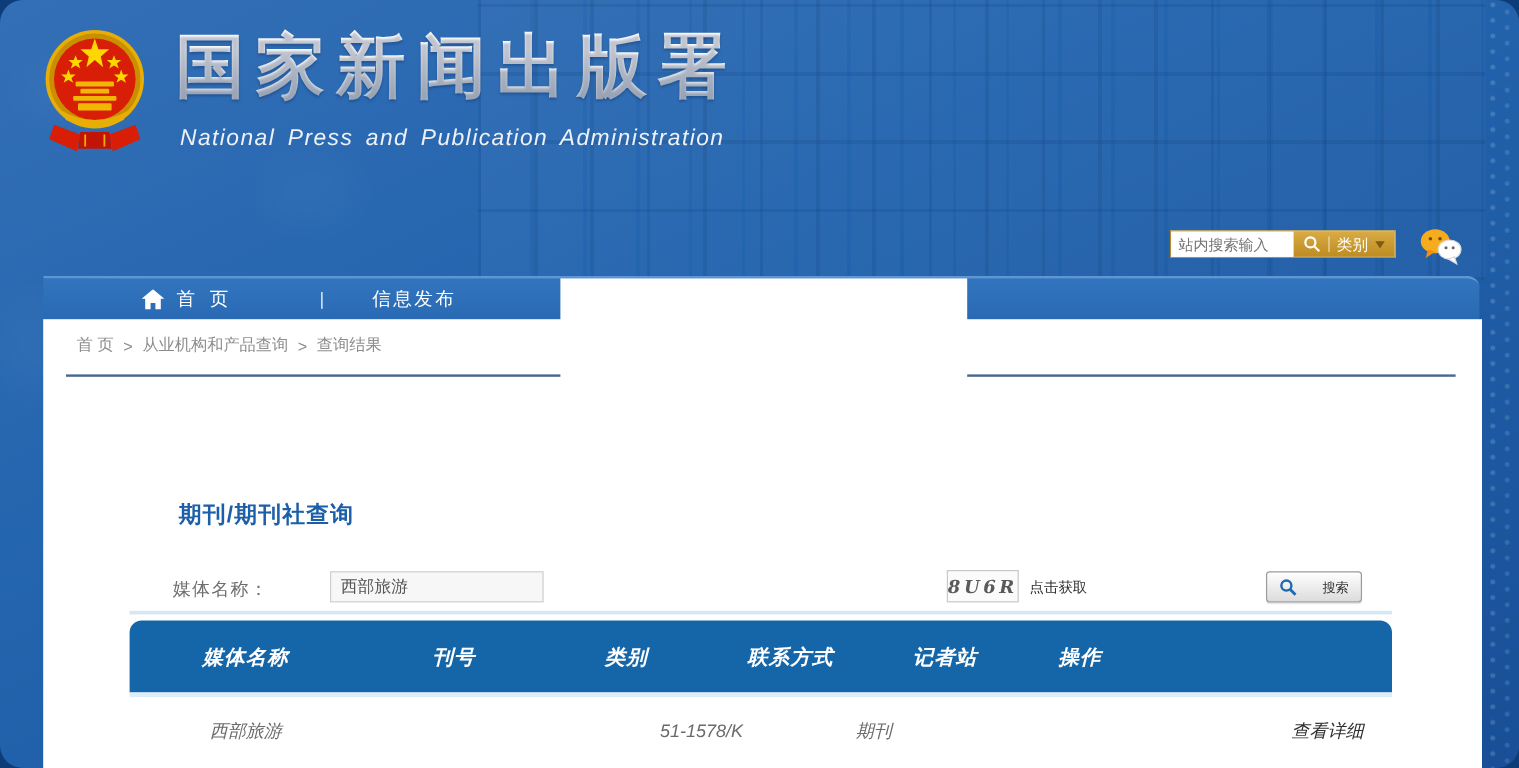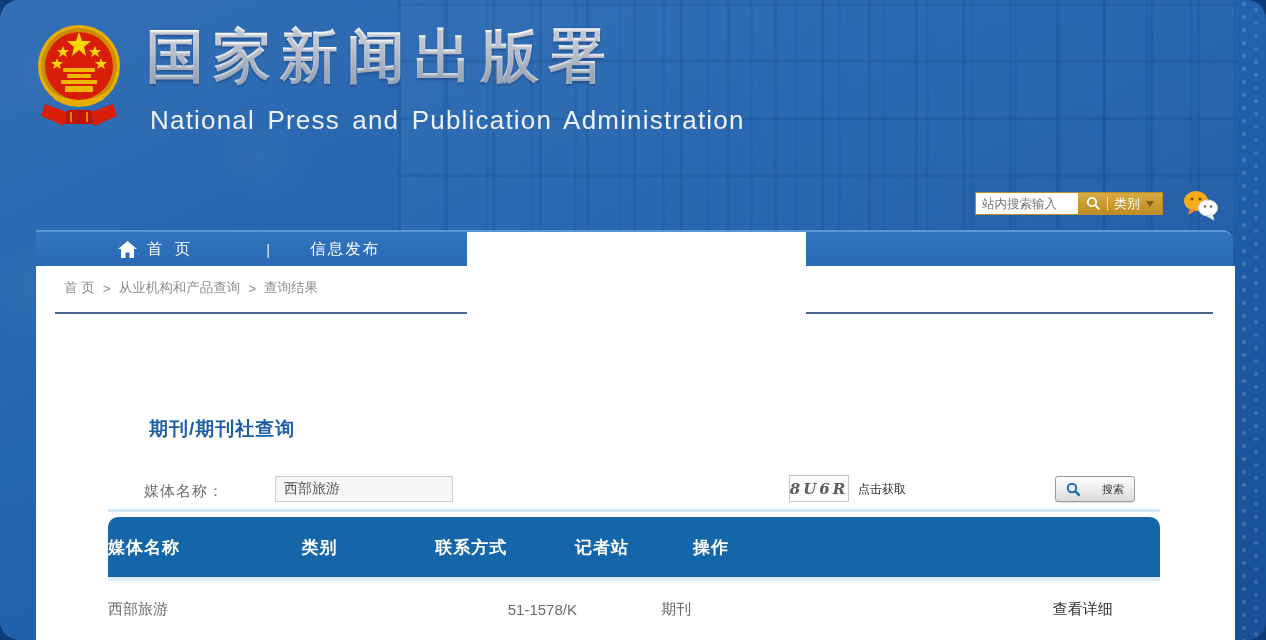--- a/index.html
+++ b/index.html
@@ -36,22 +36,22 @@
   
   .emblem { position:absolute; left:37px; top:20px; width:84px; height:110px; }
   .site-title {
     position:absolute; left:146px; top:24px; font-size:58px; font-weight:700;
     letter-spacing:9px; line-height:1.1;
     background:linear-gradient(180deg,#ffffff 30%,#cdd5de 85%);
     -webkit-background-clip:text; background-clip:text; color:transparent;
     text-shadow:0 2px 2px rgba(0,20,60,.25);
   }
   .site-subtitle {
-    position:absolute; left:150px; top:105px; font-size:26px; color:#eef2f7;
-    letter-spacing:1.2px; word-spacing:4px;
+    position:absolute; left:150px; top:105px; font-size:19px; color:#eef2f7;
+    letter-spacing:1.2px; word-spacing:4px;font-style:italic;
   }
   
   .top-search {
     position:absolute; left:975px; top:192px; height:23px; display:flex;
     border:1px solid #b3financial8a2a; border:1px solid #b98d2c; background:#fff;
   }
   .top-search input {
     width:102px; border:none; outline:none; padding:0 6px; font-size:12.5px;
     color:#666; font-family:inherit; background:#fff;
   }
@@ -109,21 +109,21 @@
   }
   
   .table-top-line { position:absolute; left:72px; top:243px; width:1052px; height:3px; background:#d3e7f6; }
   .rtable { position:absolute; left:72px; top:251px; width:1052px; }
   .thead {
     height:60px; background:#1566a8; border-radius:10px 10px 0 0;
     display:flex; align-items:center; color:#fff; font-size:17px; font-weight:700; letter-spacing:1px;
   }
   .tsep { height:4px; background:#ddeefa; }
   .trow { height:56px; display:flex; align-items:center; font-size:15px; color:#6b6b6b; background:#fff; }
-  .cell { text-align:left; }
+  .cell { text-align:center;font-style:italic; }
   .c1{width:18.4%}.c2{width:19.6%}.c3{width:14.6%}.c4{width:12.7%}.c5{width:13.3%}.c6{width:11.2%}.c7{width:10.2%}
   .action-link { color:#303030; cursor:pointer; }
 </style>
 </head>
 <body>
 
 <div class="page">
 
   <div class="bg-grid"></div>
   <div class="bg-texture"></div>
@@ -215,20 +215,21 @@
         <circle cx="6" cy="6" r="4.2" fill="none" stroke="#1d6ab2" stroke-width="2"></circle>
         <line x1="9.4" y1="9.4" x2="13.6" y2="13.6" stroke="#1d6ab2" stroke-width="2.4"></line>
       </svg>
       <span>搜索</span>
     </div>
 
     <div class="table-top-line"></div>
     <div class="rtable">
       <div class="thead">
         <div class="cell c1">媒体名称</div>
+        <div class="cell c3">刊号</div>
         <div class="cell c4">类别</div>
         <div class="cell c5">联系方式</div>
         <div class="cell c6">记者站</div>
         <div class="cell c7">操作</div>
       </div>
       <div class="tsep"></div>
       <div class="trow">
         <div class="cell c1">西部旅游</div>
         <div class="cell c2"></div>
         <div class="cell c3">51-1578/K</div>

